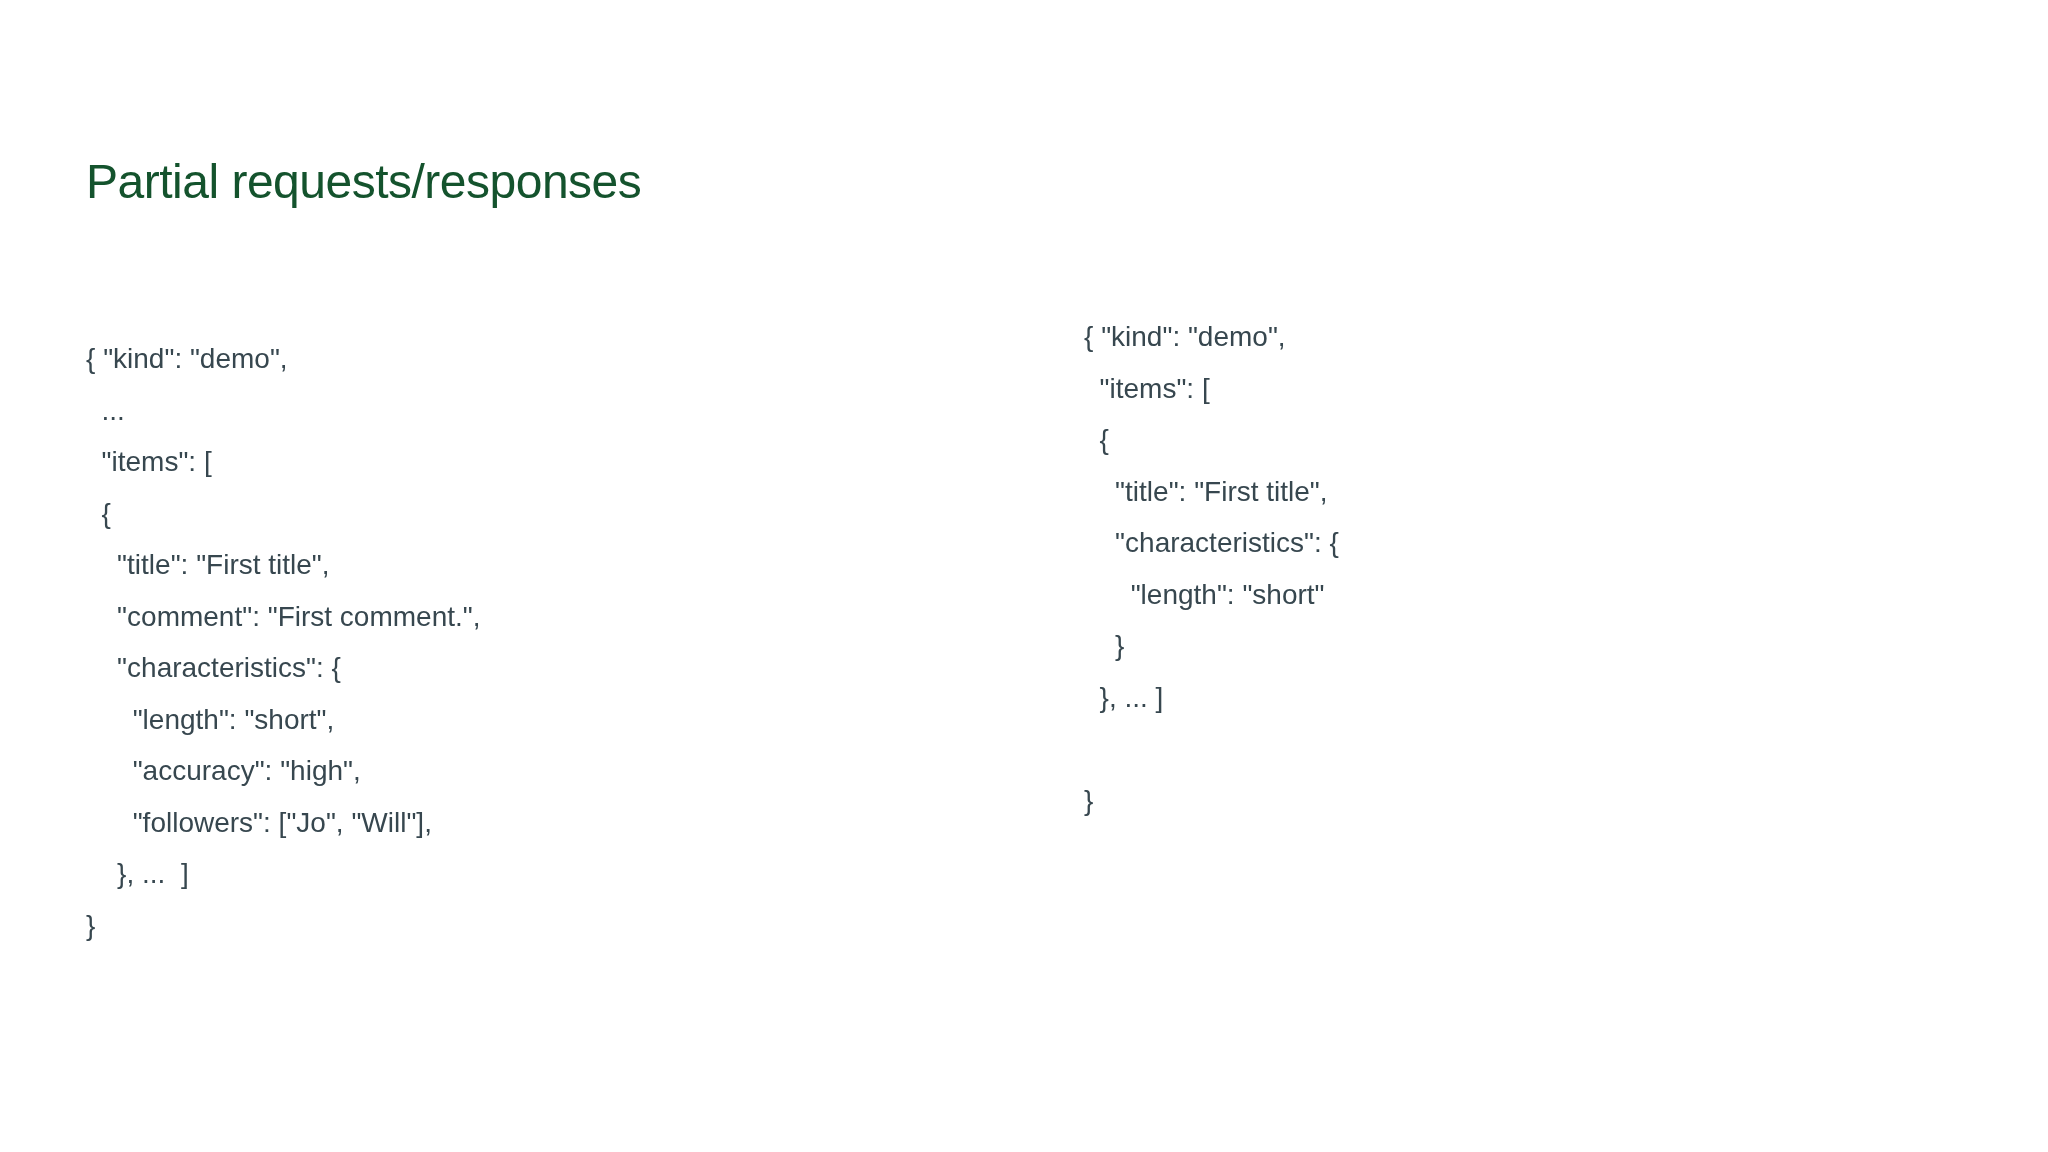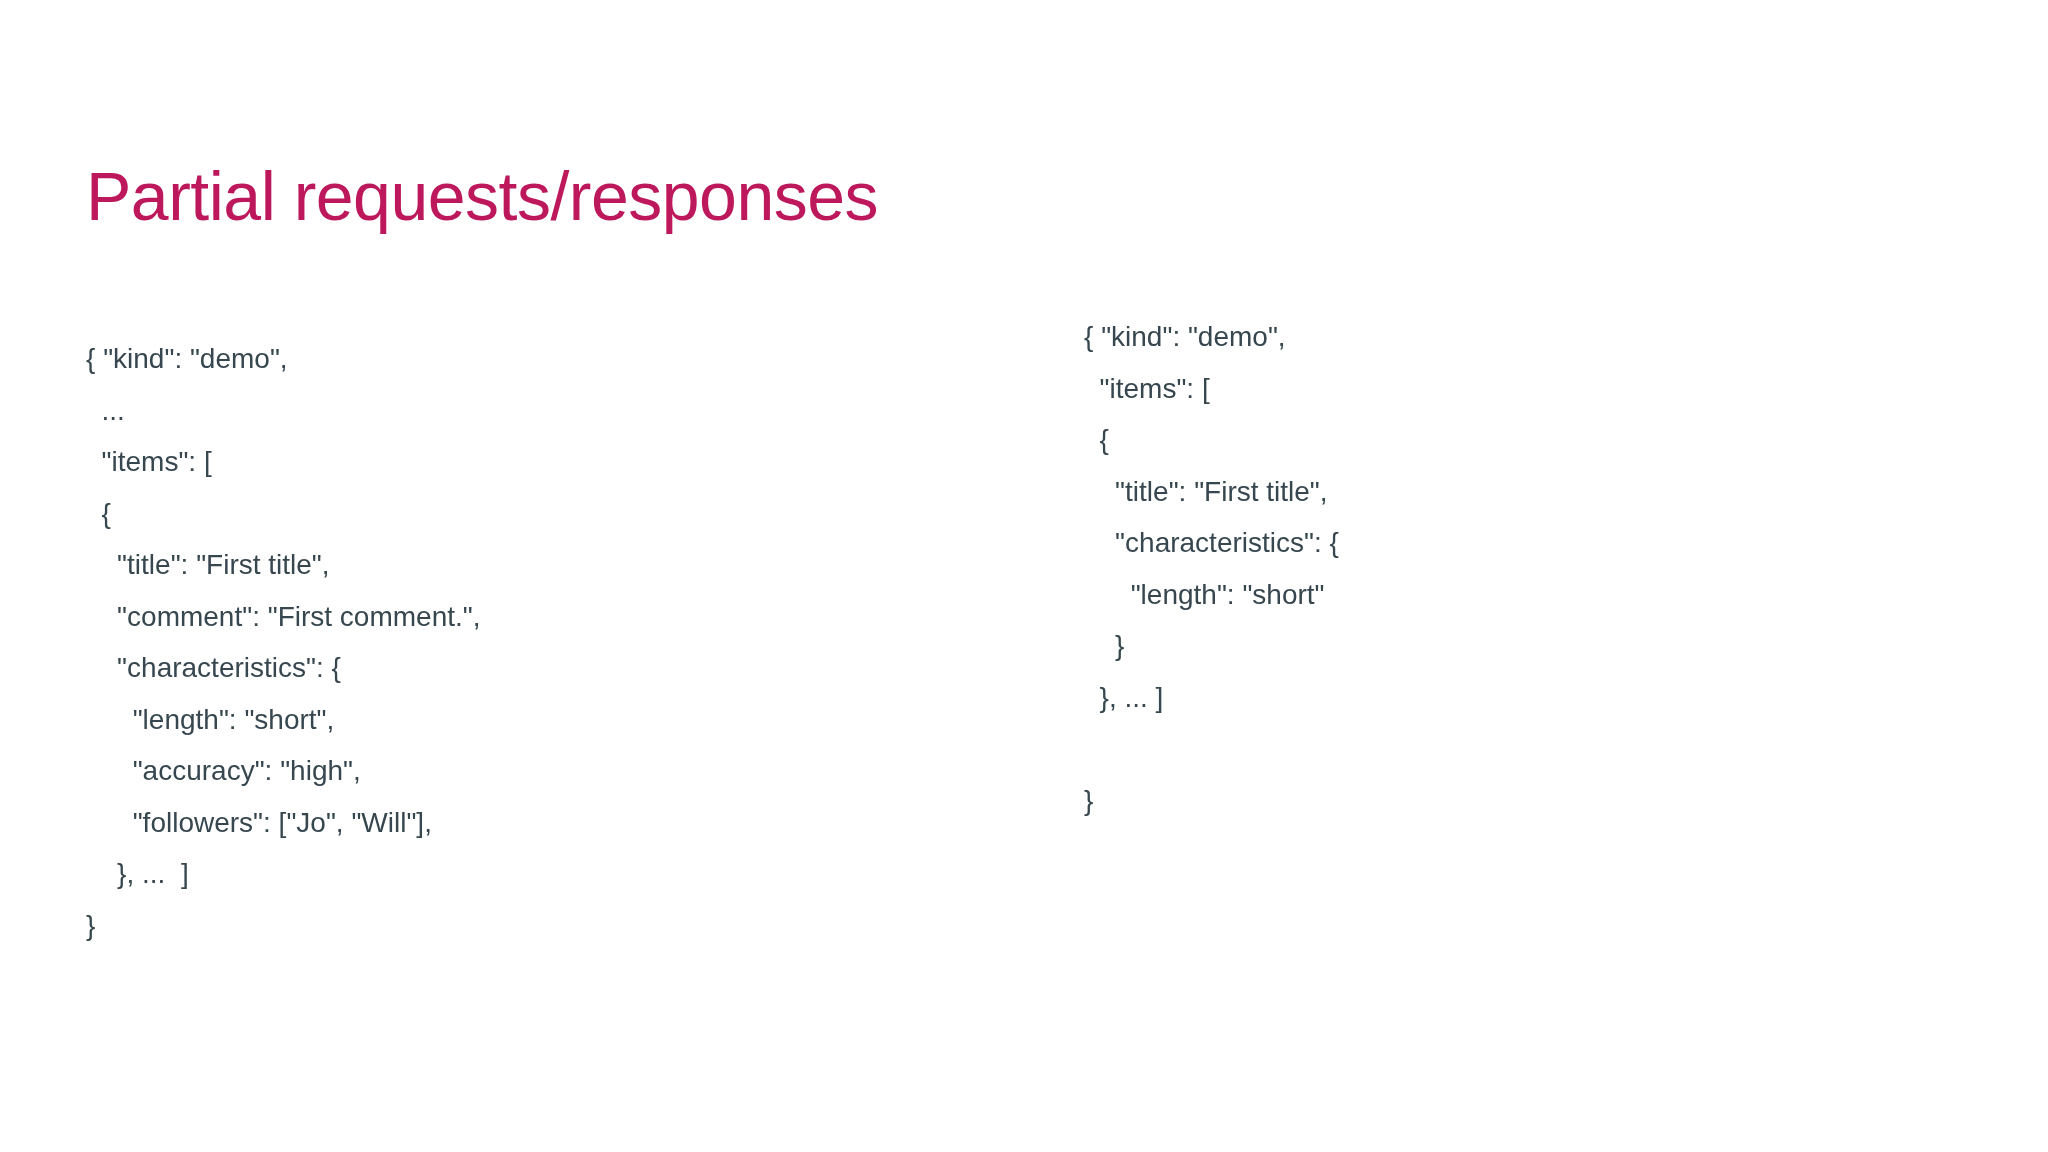--- a/index.html
+++ b/index.html
@@ -16,24 +16,24 @@
   }
   .slide {
     position: absolute;
     inset: 0;
     background: #ffffff;
   }
   .slide-title {
     position: absolute;
     left: 86px;
     top: 108px;
-    font-size: 68px;
+    font-size: 48px;
     line-height: 84px;
     font-weight: 400;
-    color: #be185d;
+    color: #14532d;
     letter-spacing: -0.5px;
     white-space: nowrap;
     text-align: center;
   }
   .code-block {
     position: absolute;
     color: #37474f;
     font-family: "Liberation Sans", sans-serif;
     font-size: 28px;
     line-height: 51.5px;

